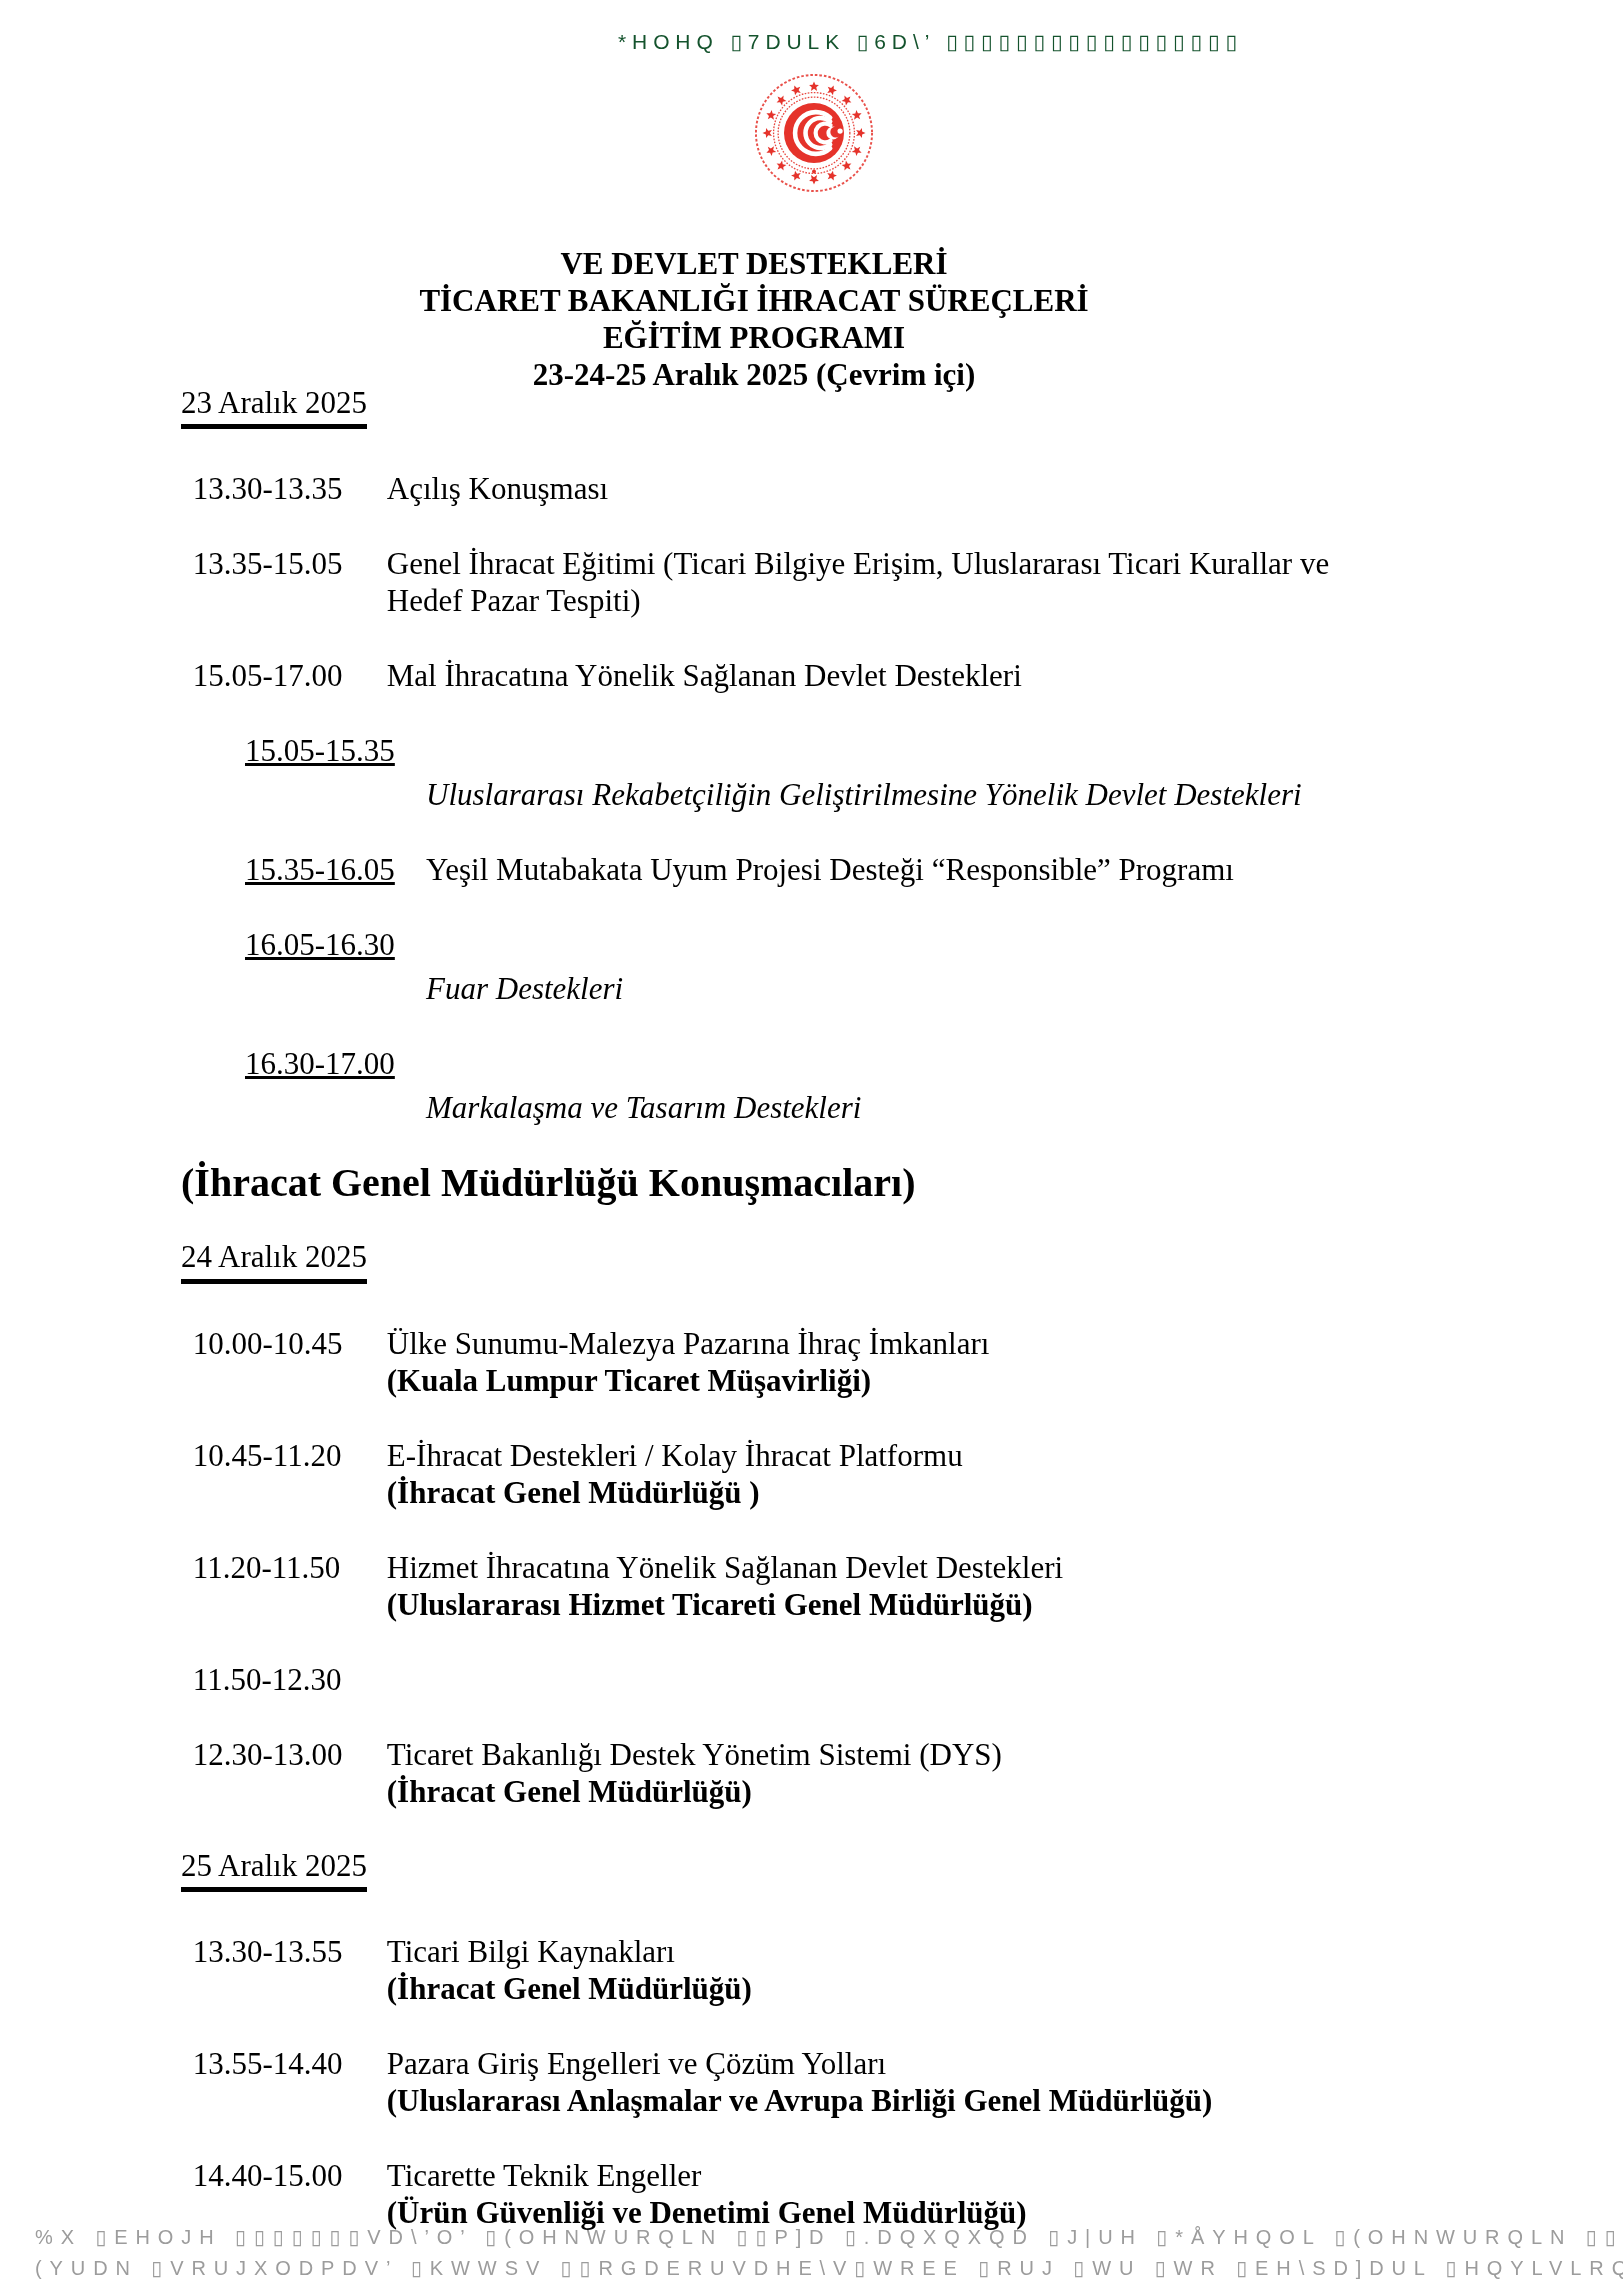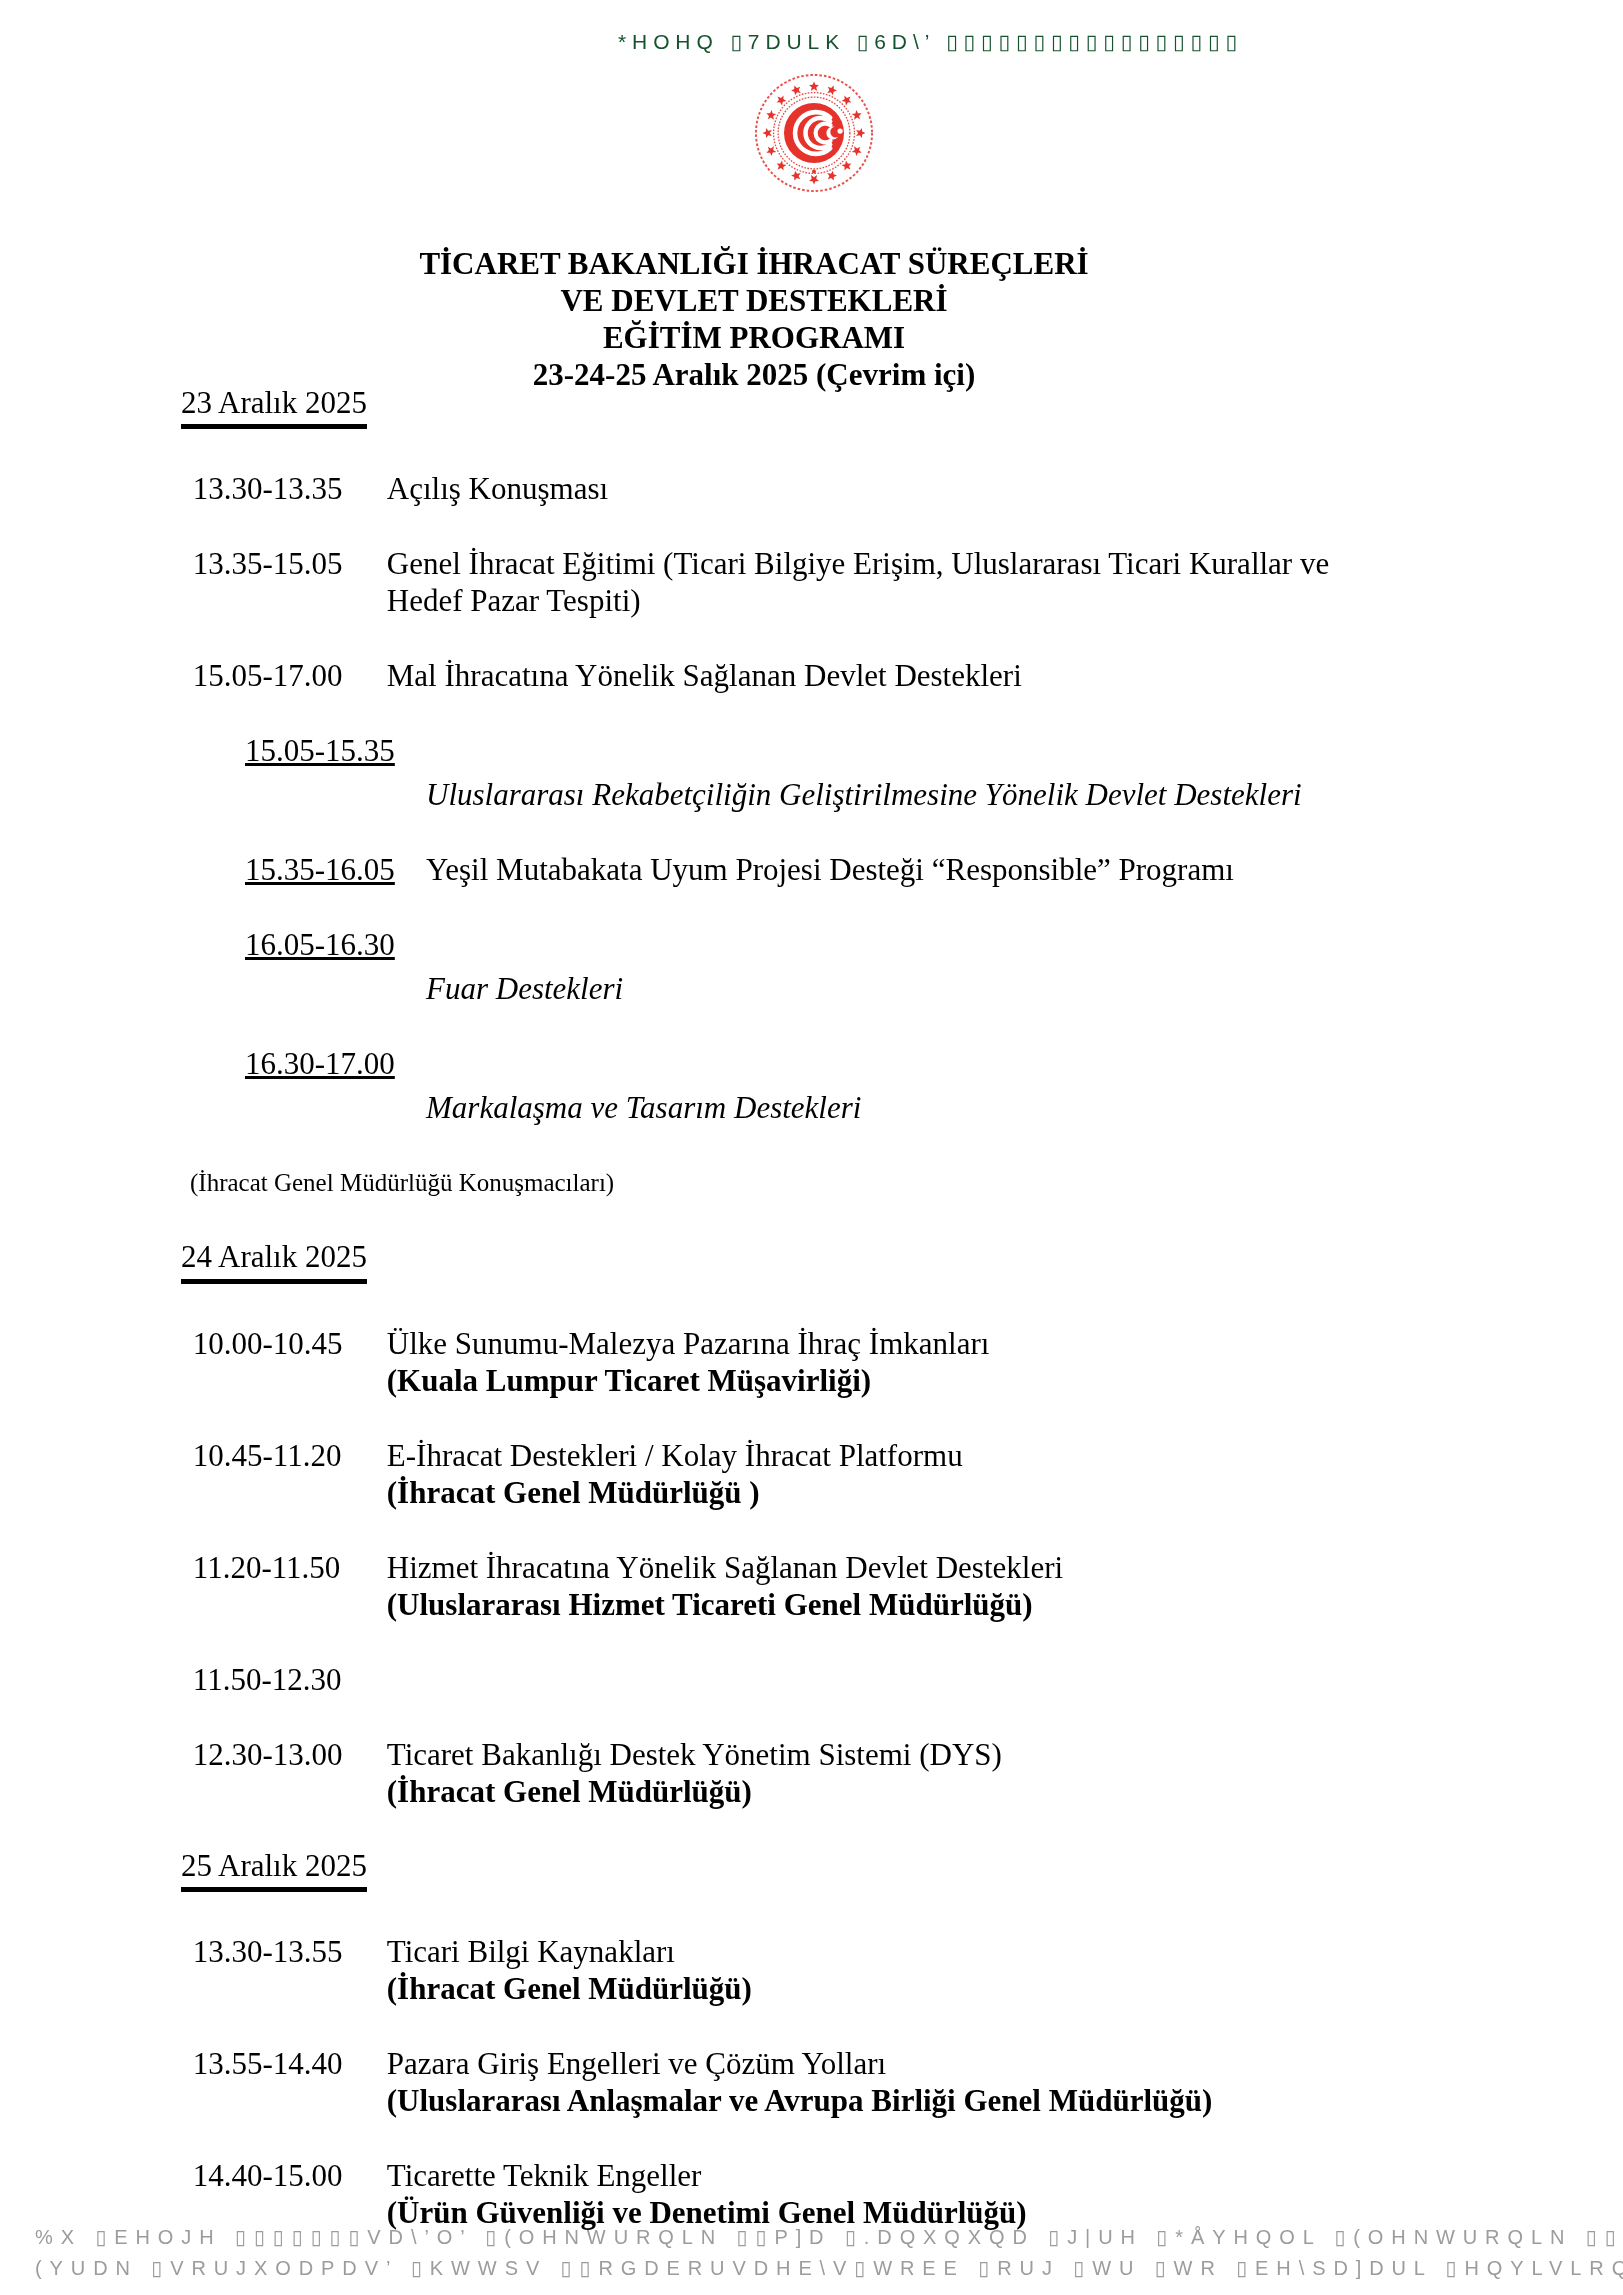--- a/index.html
+++ b/index.html
@@ -30,21 +30,21 @@
   .day-heading-text{display:inline-block;border-bottom:5.2px solid #000;padding-bottom:3.3px;}
   .row{display:flex;padding-left:11.8px;margin-bottom:38px;font-size:31px;line-height:37px;}
   .row .time{width:194px;flex:none;}
   .row.indented{padding-left:64px;}
   .row.indented .time{width:181px;text-decoration:underline;}
   .session-body{width:1004px;}
   .session-title{white-space:pre-wrap;}
   .session-title.italic{font-style:italic;margin-top:44px;}
   .session-subtitle{font-weight:bold;}
   .session-subtitle.bold-italic{font-style:italic;}
-  .speakers-note{font-weight:normal;font-size:25px;line-height:37px;margin:0 0 38px 9px;}
+  .speakers-note{font-weight:bold;font-size:40px;line-height:37px;margin:0 0 38px 0;}
   
   .footer{
     position:absolute;left:35px;top:2222px;
     font-family:"Liberation Sans","DejaVu Sans",sans-serif;
     font-size:20px;letter-spacing:7.9px;line-height:31px;
     color:#9c9c9c;white-space:nowrap;
   }
 </style>
 </head>
 <body>
@@ -84,22 +84,22 @@
       <path d="M24.8,-17.6 A23,23 0 1 0 24.8,17.6" fill="none" stroke="#fff" stroke-width="7" stroke-linecap="round"></path>
       <path d="M25.3,-11.9 A14.5,14.5 0 1 0 25.3,11.9" fill="none" stroke="#fff" stroke-width="6.5" stroke-linecap="round"></path>
       <circle cx="29" cy="0" r="10" fill="#fff"></circle>
       <circle cx="33.5" cy="-1.5" r="8.5" fill="#e5332b"></circle>
       <circle cx="40" cy="-3" r="4" fill="#fff"></circle>
     </g>
   </svg>
 </div>
 
 <div class="title-block">
+  <div>VE DEVLET DESTEKLERİ</div>
   <div>TİCARET BAKANLIĞI İHRACAT SÜREÇLERİ</div>
-  <div>VE DEVLET DESTEKLERİ</div>
   <div>EĞİTİM PROGRAMI</div>
   <div>23-24-25 Aralık 2025 (Çevrim içi)</div>
 </div>
 
 <div class="content">
     <section class="day">
       <div class="day-heading"><span class="day-heading-text">23 Aralık 2025</span></div>
       <div class="row">
         <span class="time">13.30-13.35</span>
         <div class="session-body">

